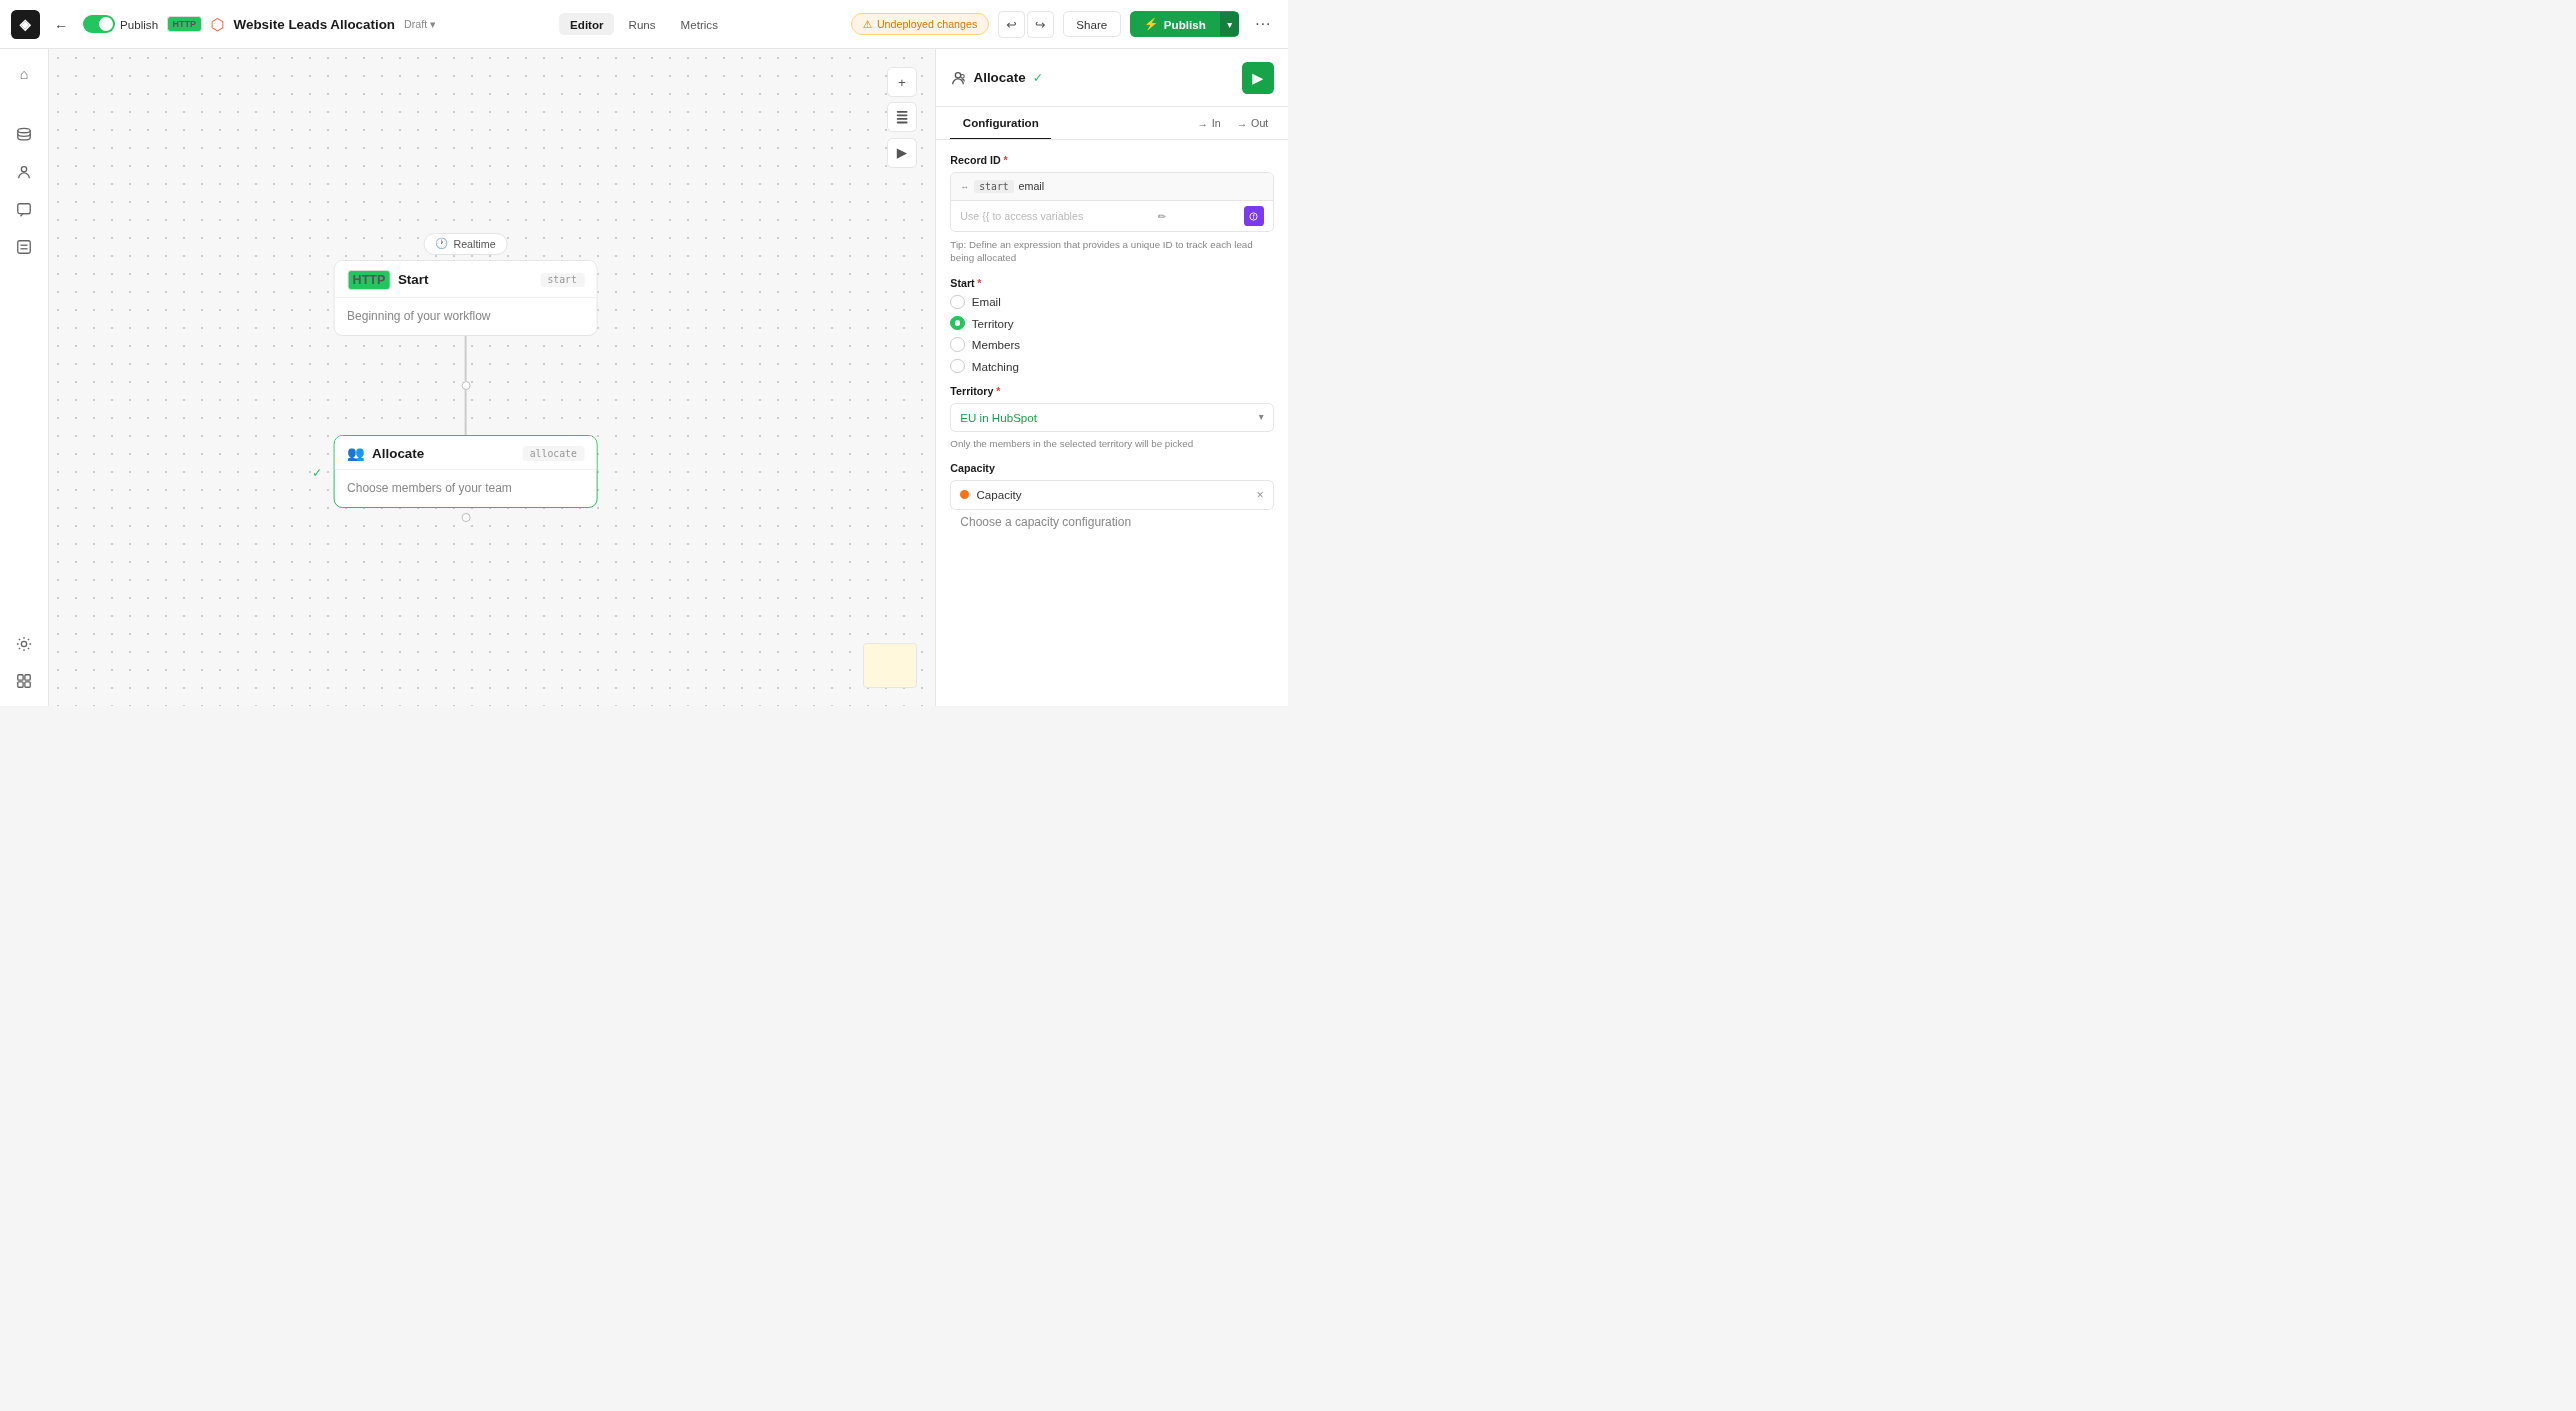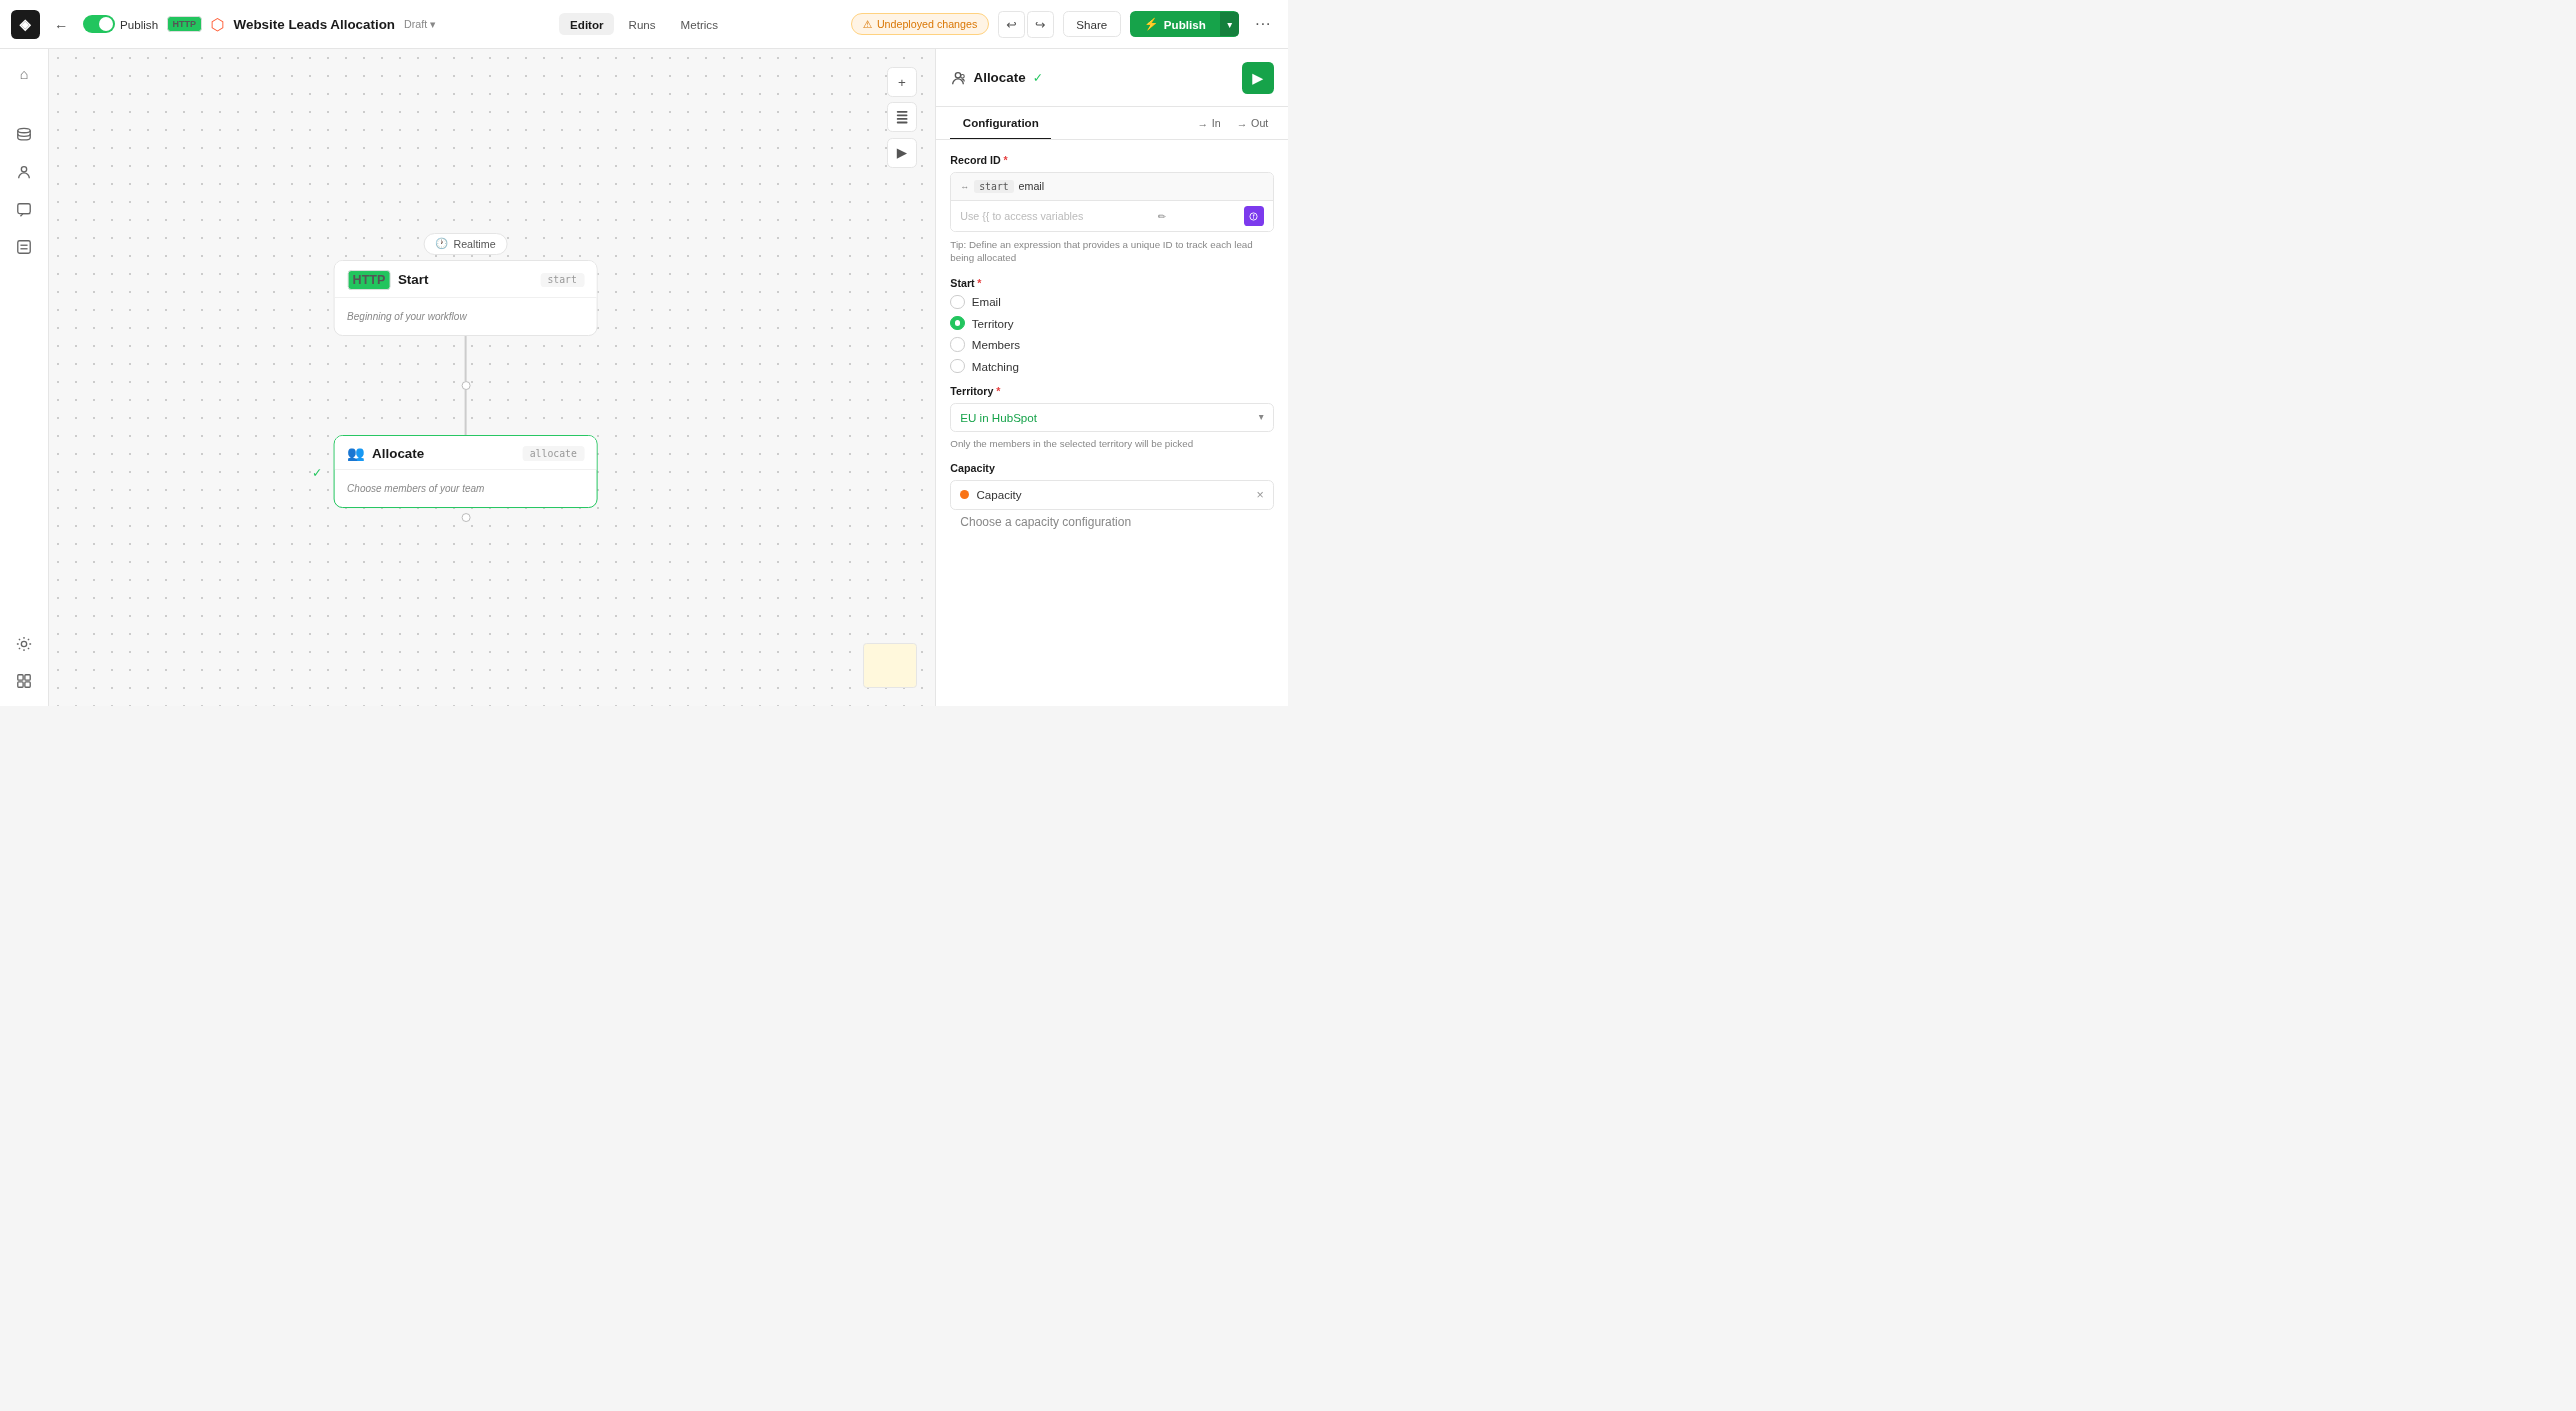--- a/index.html
+++ b/index.html
@@ -143,21 +143,21 @@
       padding: 9px 12.5px 7.2px; background: #fff;
     }
     .node-header-left { display: flex; align-items: center; gap: 7.2px; }
     .node-type-icon { font-size: 12.5px; color: #555; }
     .node-title { font-size: 13.4px; font-weight: 600; color: #1a1a1a; }
     .node-tag {
       font-size: 9.8px; color: #999; background: #f5f5f5; padding: 1.8px 7.2px;
       border-radius: 3.6px; font-family: monospace;
     }
     .node-body { padding: 9px 12.5px 12.5px; border-top: 0.9px solid #f0f0f0; }
-    .node-desc { font-size: 10px; color: #888; font-style: italic; }
+    .node-desc { font-size: 12px; color: #888; }
 
     .connector-line {
       width: 1.8px; height: 45px; background: #ccc; margin: 0 auto; position: relative;
     }
     .connector-dot {
       width: 9px; height: 9px; background: #fff; border: 1.8px solid #bbb;
       border-radius: 50%; margin: 0 auto;
     }
 
     .check-mark {

